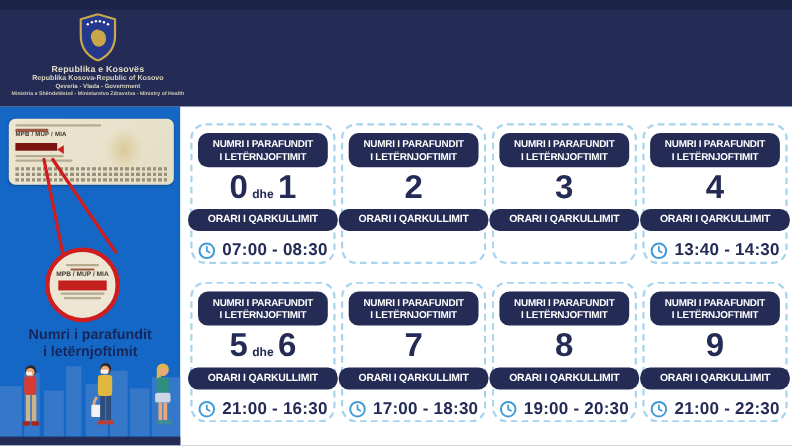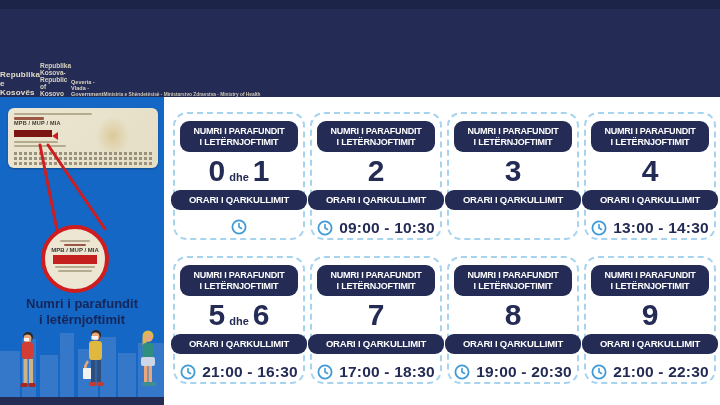--- a/index.html
+++ b/index.html
@@ -2,21 +2,21 @@
 <html><head>
 <meta charset="utf-8">
 <style>
   * { margin:0; padding:0; box-sizing:border-box; }
   body { font-family:"Liberation Sans", sans-serif; background:#888; }
   .poster { position:relative; width:720px; height:405px; background:#ffffff; overflow:hidden; }
 
   
   .header { position:absolute; left:0; top:0; width:720px; height:97px; background:#242b55; }
   .header-topline { position:absolute; left:0; top:0; width:720px; height:9px; background:#1c2447; }
-  .logo { position:absolute; left:0; top:9px; width:178px; height:88px; display:flex; flex-direction:row; align-items:flex-end; padding-top:3px; }
+  .logo { position:absolute; left:0; top:9px; width:178px; height:88px; display:flex; flex-direction:column; align-items:center; padding-top:3px; }
   .logo svg { display:block; }
   .logo-l1 { font-size:8px; font-weight:700; color:#e3ddc9; margin-top:2px; letter-spacing:.2px; }
   .logo-l2 { font-size:6.5px; font-weight:700; color:#d9d3bf; margin-top:1px; }
   .logo-l3 { font-size:5.5px; font-weight:700; color:#d9d3bf; margin-top:1px; }
   .logo-l4 { font-size:4.8px; font-weight:700; color:#cfc9b6; margin-top:1px; white-space:nowrap; }
   .title { position:absolute; left:181px; top:22px; }
   .title-line { display:block; white-space:nowrap; transform:scaleX(.85); transform-origin:left center;
                 font-size:23.5px; line-height:30px; font-weight:800; letter-spacing:-.5px; color:#ffffff; }
 
   
@@ -184,39 +184,33 @@
         <span class="num">0</span>
         <span class="conj">dhe</span>
         <span class="num">1</span>
       </div>
       <div class="pill pill-mid">ORARI I QARKULLIMIT</div>
       <div class="time-row">
         <svg class="clock" viewBox="0 0 16 16">
             <circle cx="8" cy="8" r="6.6" fill="none" stroke="#3f9ad6" stroke-width="1.8"></circle>
             <path d="M8 4.5 V8 L10.5 9.5" fill="none" stroke="#3f9ad6" stroke-width="1.6" stroke-linecap="round"></path>
           </svg>
+        <span>07:00 - 08:30</span>
       </div>
     </div>
 
     <div class="card">
       <div class="pill pill-top">
         <div>NUMRI I PARAFUNDIT</div>
         <div>I LETËRNJOFTIMIT</div>
       </div>
       <div class="num-row">
         <span class="num">2</span>
       </div>
       <div class="pill pill-mid">ORARI I QARKULLIMIT</div>
-      <div class="time-row">
-        <svg class="clock" viewBox="0 0 16 16">
-            <circle cx="8" cy="8" r="6.6" fill="none" stroke="#3f9ad6" stroke-width="1.8"></circle>
-            <path d="M8 4.5 V8 L10.5 9.5" fill="none" stroke="#3f9ad6" stroke-width="1.6" stroke-linecap="round"></path>
-          </svg>
-        <span>09:00 - 10:30</span>
-      </div>
     </div>
 
     <div class="card">
       <div class="pill pill-top">
         <div>NUMRI I PARAFUNDIT</div>
         <div>I LETËRNJOFTIMIT</div>
       </div>
       <div class="num-row">
         <span class="num">3</span>
       </div>
@@ -230,21 +224,21 @@
       </div>
       <div class="num-row">
         <span class="num">4</span>
       </div>
       <div class="pill pill-mid">ORARI I QARKULLIMIT</div>
       <div class="time-row">
         <svg class="clock" viewBox="0 0 16 16">
             <circle cx="8" cy="8" r="6.6" fill="none" stroke="#3f9ad6" stroke-width="1.8"></circle>
             <path d="M8 4.5 V8 L10.5 9.5" fill="none" stroke="#3f9ad6" stroke-width="1.6" stroke-linecap="round"></path>
           </svg>
-        <span>13:00 - 14:30</span>
+        <span>13:40 - 14:30</span>
       </div>
     </div>
 
     <div class="card">
       <div class="pill pill-top">
         <div>NUMRI I PARAFUNDIT</div>
         <div>I LETËRNJOFTIMIT</div>
       </div>
       <div class="num-row">
         <span class="num">5</span>

